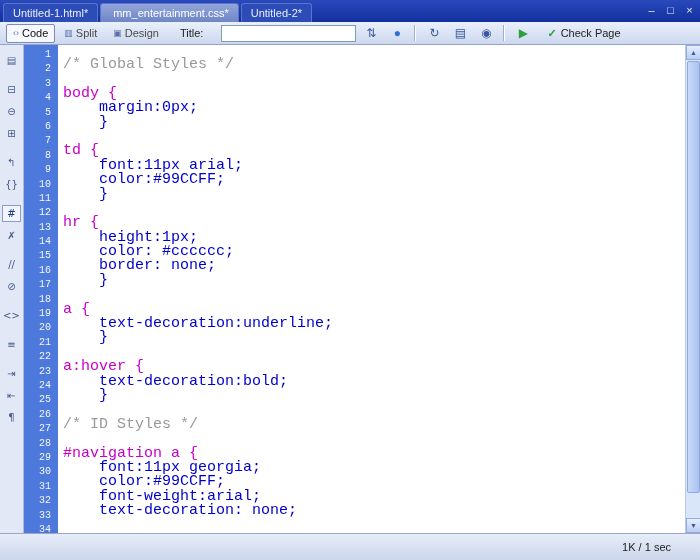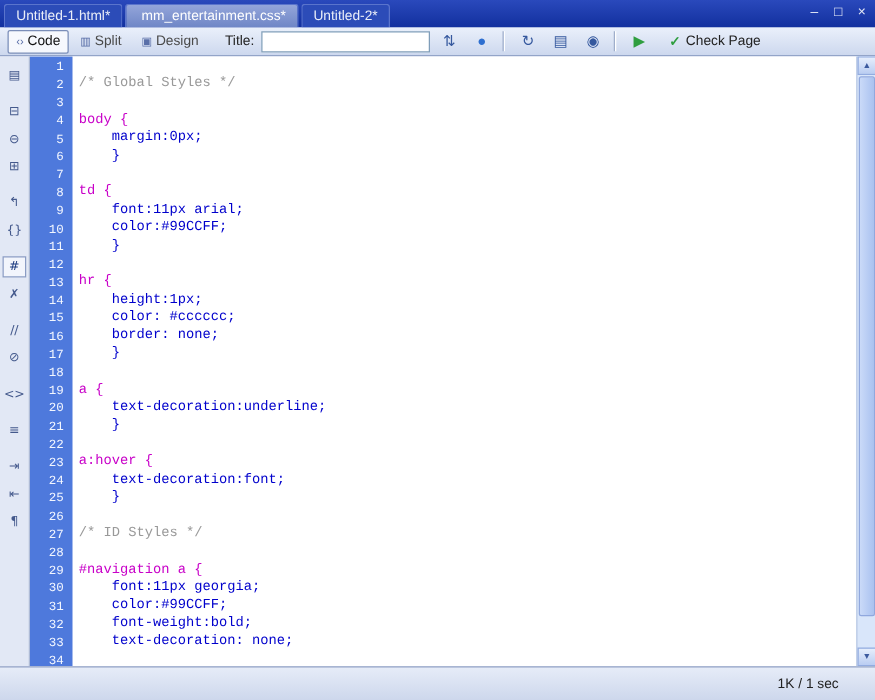--- a/index.html
+++ b/index.html
@@ -14,39 +14,39 @@
   .tab.active { background:linear-gradient(#93A5DA,#6F86C6); color:#FFFFFF;padding-left:12px; }
   .win-controls { margin-left:auto; display:flex; gap:4px; align-items:center; padding-bottom:4px; }
   .win-btn { width:15px; height:14px; color:#E8ECF8; font-size:11px; line-height:13px; text-align:center; cursor:default; }
 
   
   .toolbar { height:23px; background:linear-gradient(#EAF0FB,#CDD8EE); border-bottom:1px solid #93A4C8;
              display:flex; align-items:center; padding:0 6px; gap:2px; flex:none; }
   .view-btn { height:19px; display:flex; align-items:center; gap:3px; padding:0 6px; font-size:11px; color:#4A4A4A; border:1px solid transparent; border-radius:2px; }
   .view-btn .vicon { color:#5A6FA8; font-size:9px; }
   .view-btn.active { background:#F6F8FD; border:1px solid #7A8DB8; color:#111; }
-  .title-label { font-size:11px; margin:0 4px 0 12px; color:#222; }
+  .title-label { font-size:11px; margin:0 16px 0 12px; color:#222; }
   .title-input { width:135px; height:17px; border:1px solid #7F9DB9; background:#FFF; font-size:11px; padding:0 3px; }
   .tb-icon { width:22px; height:19px; display:flex; align-items:center; justify-content:center; font-size:12px; color:#35589E; margin-left:2px; }
   .tb-sep { width:1px; height:16px; background:#9FAECB; margin:0 4px; box-shadow:1px 0 0 #FFFFFF; }
   .check-page { display:flex; align-items:center; gap:4px; font-size:11px; color:#222; padding:0 7px; height:19px; margin-left:4px; }
   .check-page .cp-icon { color:#2F9E3F; font-weight:bold; font-size:11px; }
 
   
   .main { flex:1; display:flex; overflow:hidden; }
   .side-toolbar { width:24px; background:#E2E8F5; border-right:1px solid #AEBBD6; display:flex; flex-direction:column; align-items:center; padding-top:7px; flex:none; }
   .side-icon { width:19px; height:17px; display:flex; align-items:center; justify-content:center; font-size:10px; color:#44598C; margin-bottom:5px; font-family:"DejaVu Sans", sans-serif; }
   .side-icon.gap { margin-top:7px; }
   .side-icon.active { background:#F2F5FC; border:1px solid #8A9CC4; color:#1B3A80; }
 
   .editor { flex:1; display:flex; background:#FFF; overflow:hidden; }
   .gutter { width:34px; flex:none; background:var(--gutter-bg,#4E79DC); color:#F2F6FF; text-align:right;
             padding:3px 7px 0 0; font-family:"Liberation Mono", monospace; font-size:10px; overflow:hidden; }
   .gutter .ln { height:14.4px; line-height:14.4px; }
-  .code { flex:1; padding:3px 0 0 5px; font-family:"Liberation Mono", monospace; font-size:11px; overflow:hidden;margin-top:12px; }
+  .code { flex:1; padding:13px 0 0 5px; font-family:"Liberation Mono", monospace; font-size:15px; overflow:hidden; }
   .code-line { height:14.4px; line-height:14.4px; white-space:pre; color:#000; }
   .code-line.comment { color:var(--code-comment,#999999); }
   .code-line.selector { color:var(--code-selector,#C800C8); }
   .code-line.property, .code-line.brace { color:var(--code-property,#0000CC); }
 
   .scrollbar { width:15px; flex:none; background:#D9E6FA; border-left:1px solid #B9C8E4; position:relative; }
   .sb-arrow { position:absolute; left:0; width:15px; height:15px; background:linear-gradient(#E6EEFC,#BACDF2);
               border:1px solid #93ACE0; color:#3C5A9E; font-size:7px; display:flex; align-items:center; justify-content:center; }
   .sb-up { top:0; } .sb-down { bottom:0; }
   .sb-thumb { position:absolute; left:1px; top:16px; width:13px; height:432px;
@@ -181,29 +181,29 @@
           <div class="code-line property">    height:1px;</div>
           <div class="code-line property">    color: #cccccc;</div>
           <div class="code-line property">    border: none;</div>
           <div class="code-line brace">    }</div>
           <div class="code-line plain"> </div>
           <div class="code-line selector">a {</div>
           <div class="code-line property">    text-decoration:underline;</div>
           <div class="code-line brace">    }</div>
           <div class="code-line plain"> </div>
           <div class="code-line selector">a:hover {</div>
-          <div class="code-line property">    text-decoration:font;</div>
+          <div class="code-line property">    text-decoration:bold;</div>
           <div class="code-line brace">    }</div>
           <div class="code-line plain"> </div>
           <div class="code-line comment">/* ID Styles */</div>
           <div class="code-line plain"> </div>
           <div class="code-line selector">#navigation a {</div>
           <div class="code-line property">    font:11px georgia;</div>
           <div class="code-line property">    color:#99CCFF;</div>
-          <div class="code-line property">    font-weight:bold;</div>
+          <div class="code-line property">    font-weight:arial;</div>
           <div class="code-line property">    text-decoration: none;</div>
       </div>
       <div class="scrollbar">
         <div class="sb-arrow sb-up">▲</div>
         <div class="sb-thumb"></div>
         <div class="sb-arrow sb-down">▼</div>
       </div>
     </div>
   </div>
 

